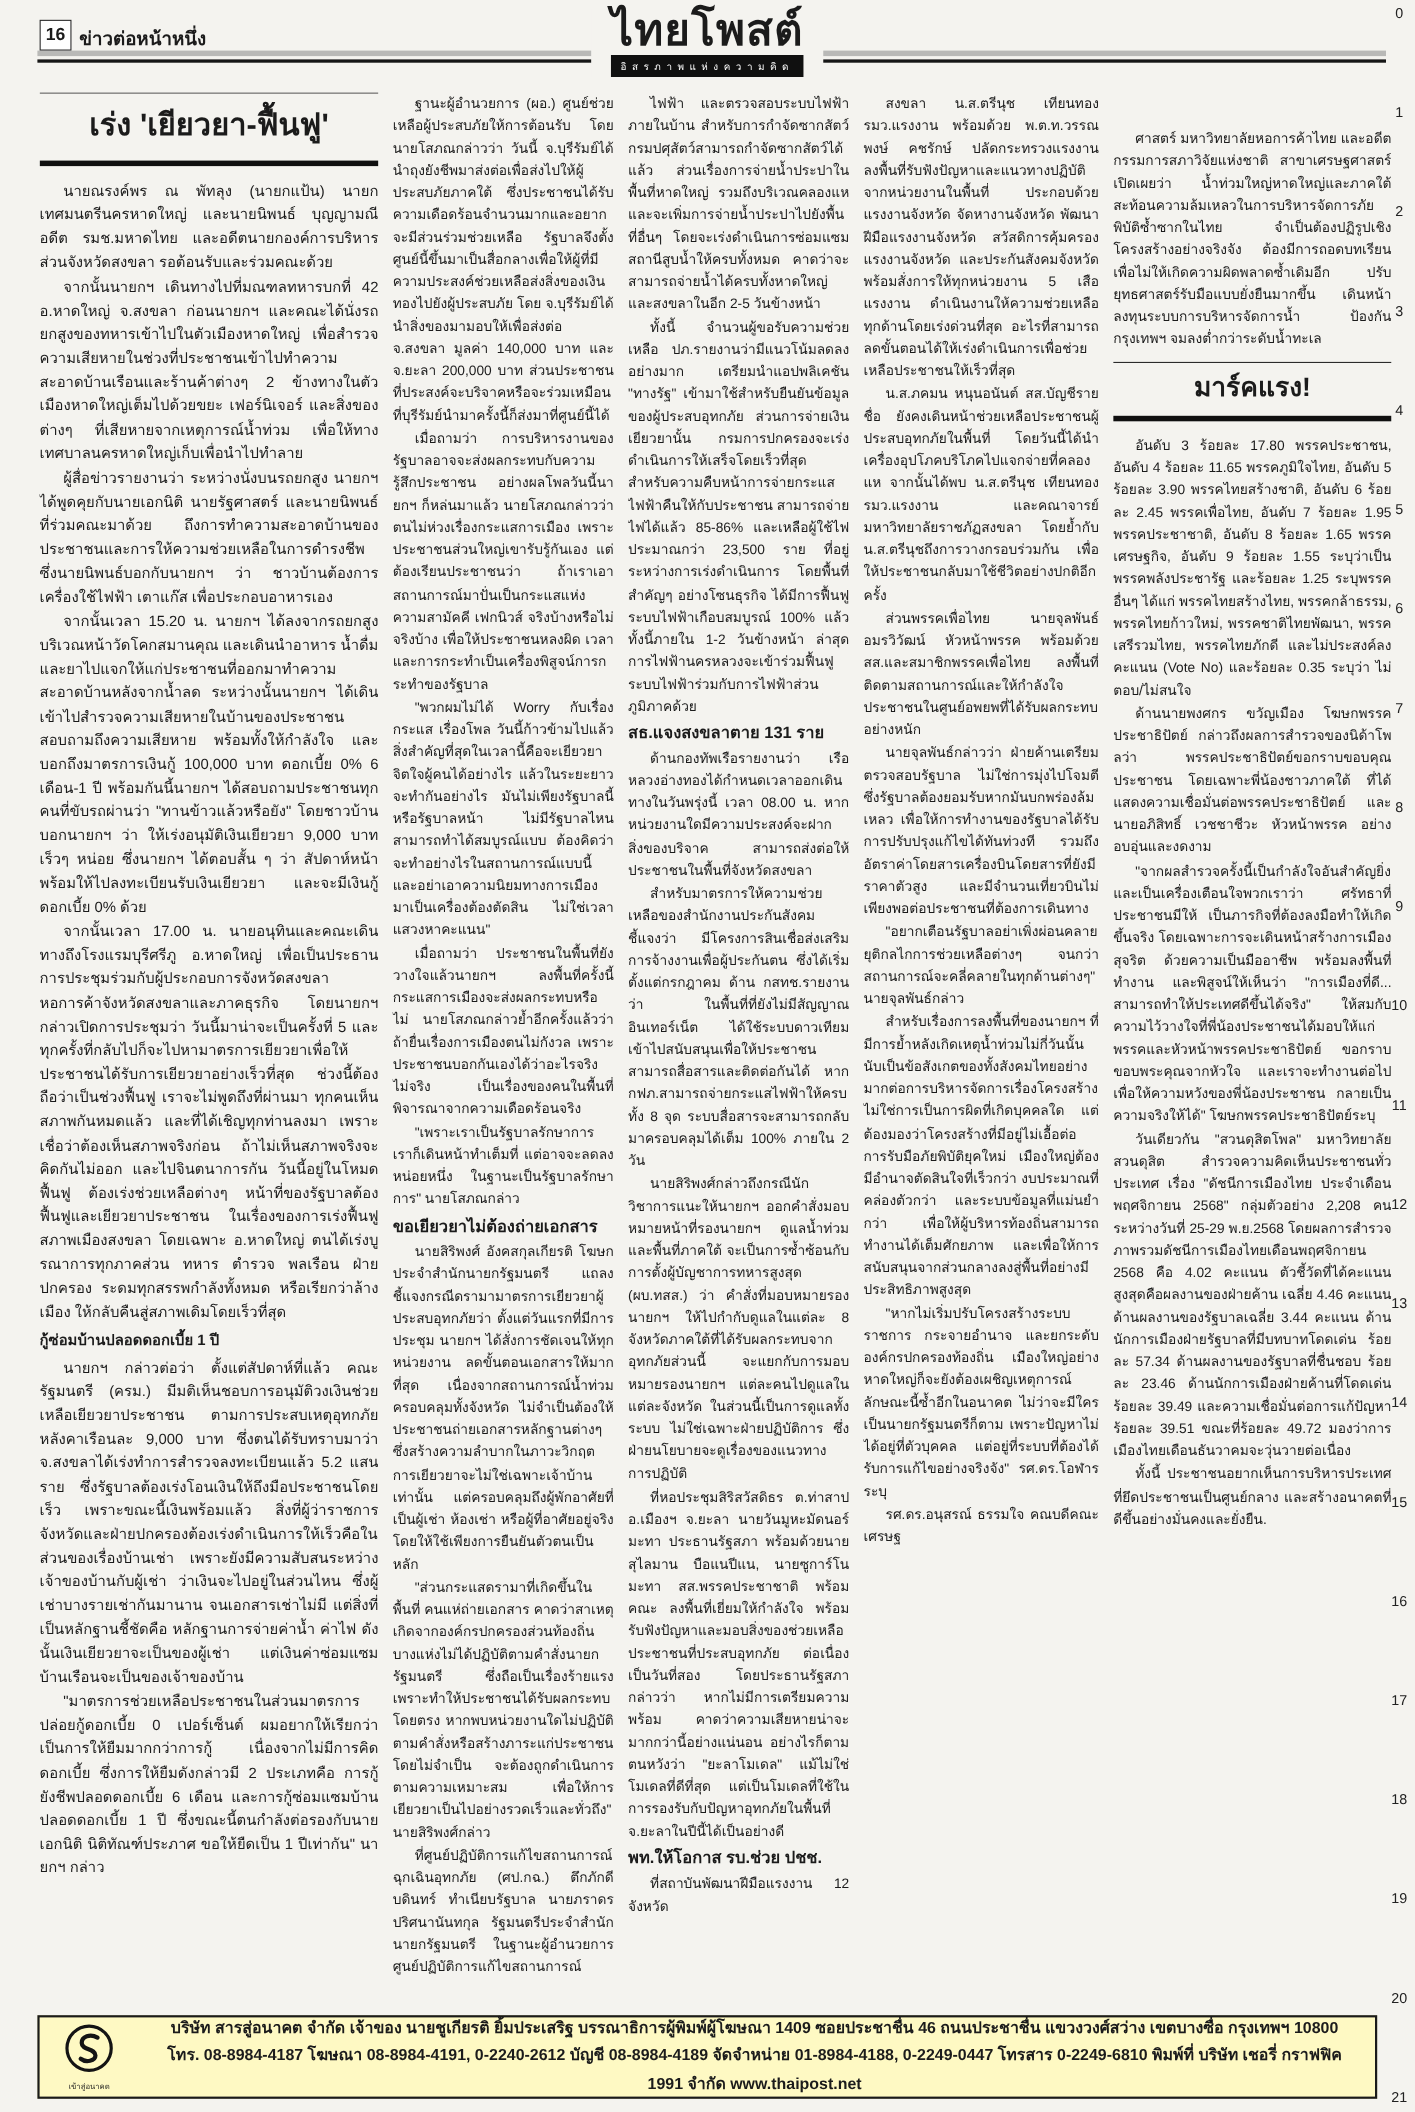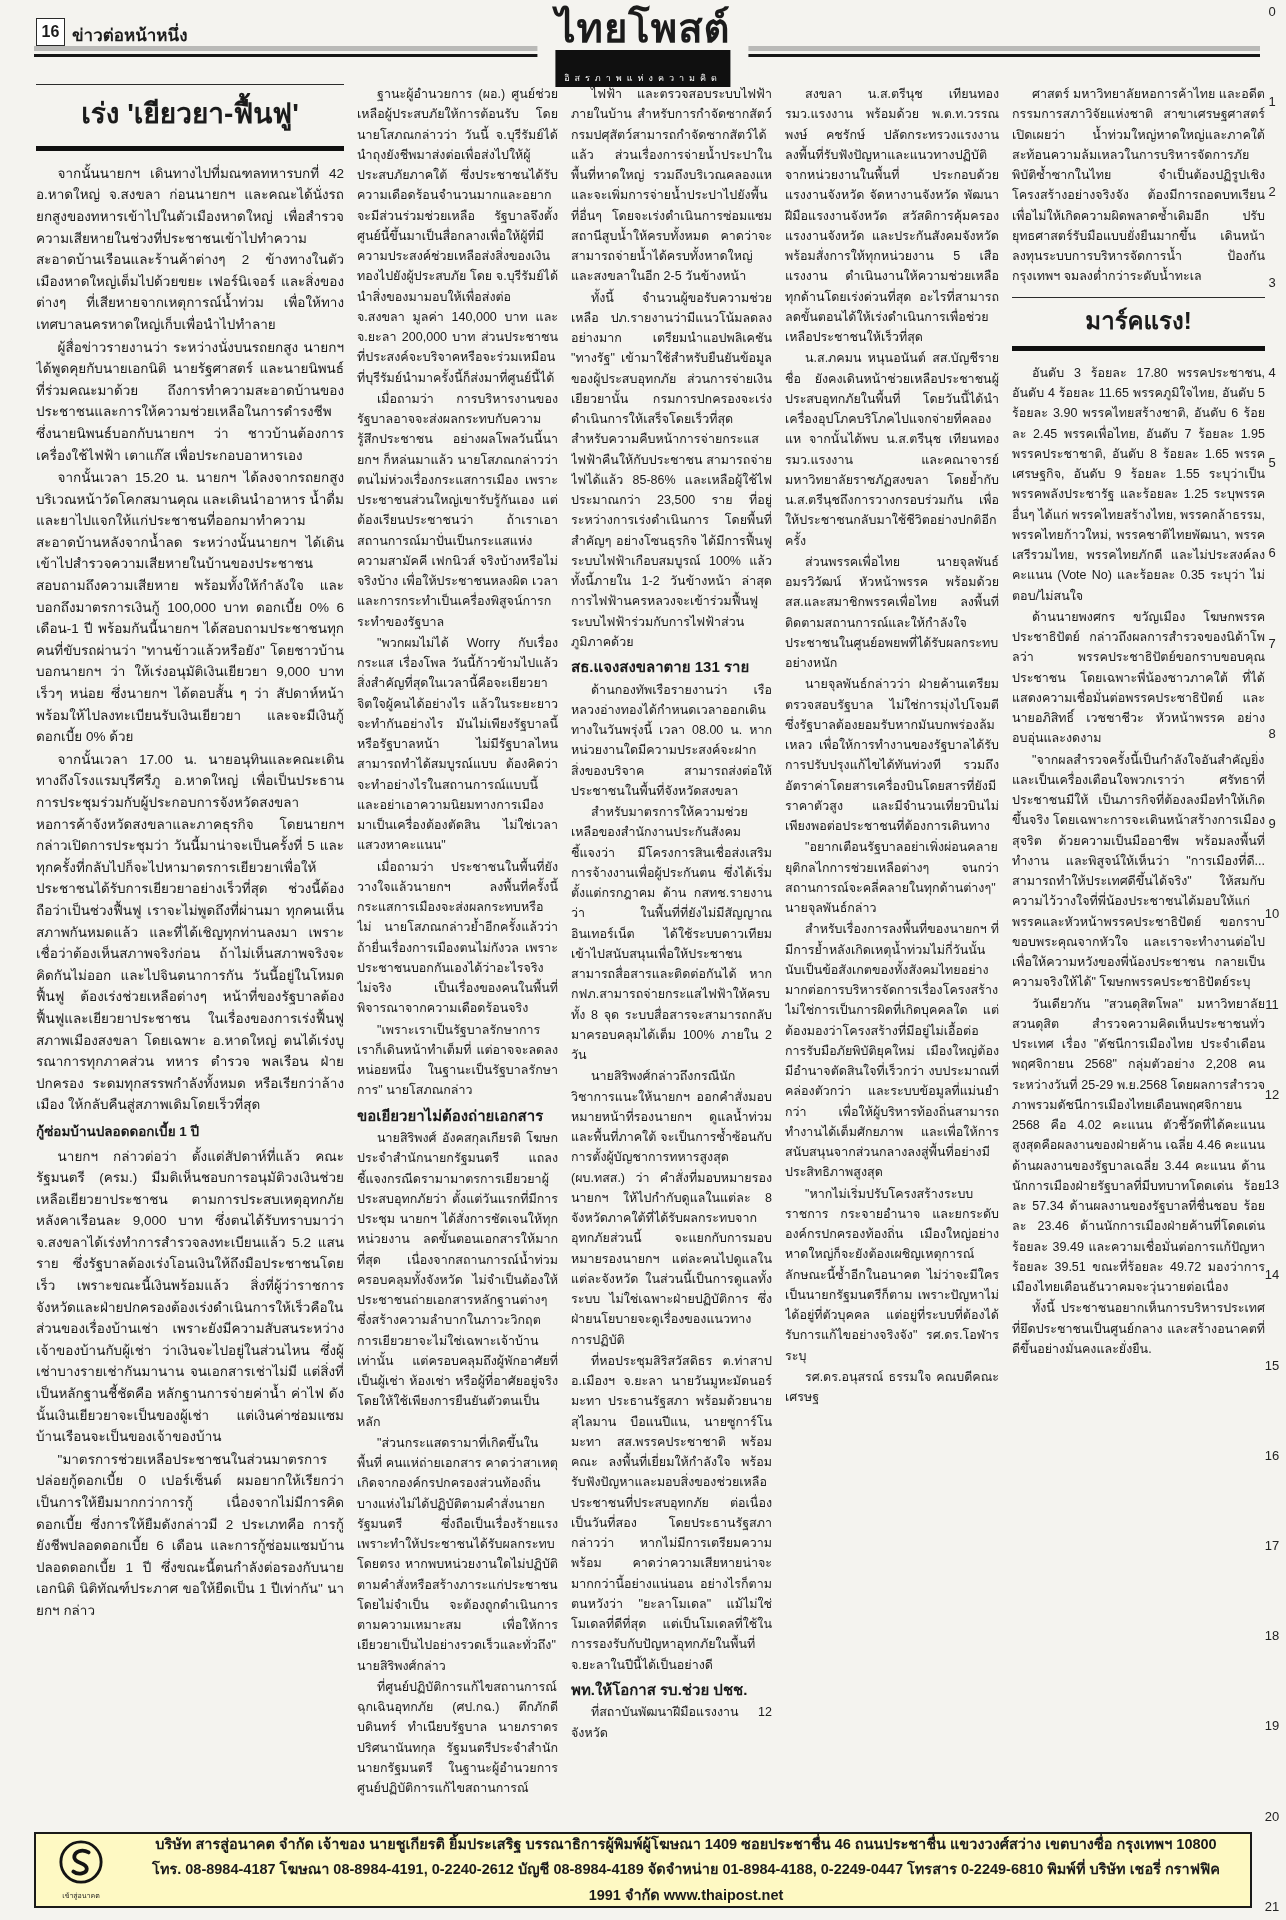--- a/index.html
+++ b/index.html
@@ -24,41 +24,41 @@
   .masthead{
     position:absolute;left:50%;top:8px;transform:translateX(-50%);
     text-align:center;background:#f4f3ef;padding:0 18px;z-index:2;
   }
   .masthead-title{
     font-size:40px;font-weight:900;letter-spacing:1px;line-height:1.0;
     font-family:"DejaVu Sans","Liberation Sans",sans-serif;
   }
   .masthead-bar{
     margin-top:2px;background:#101010;color:#fff;
-    font-size:9px;letter-spacing:5px;padding:21px 6px 2px;white-space:nowrap;
+    font-size:9px;letter-spacing:5px;padding:4px 6px 2px;white-space:nowrap;
   }
 
   
   .fold-strip{
     position:absolute;top:4px;bottom:6px;right:4px;width:20px;
     display:flex;flex-direction:column;justify-content:space-between;
     align-items:center;font-size:13px;color:#222;
   }
 
   
   .content{
     position:absolute;top:84px;left:36px;height:1712px;
     display:flex;gap:13px;
   }
   .col{overflow:hidden;height:100%;}
   .col-1{width:308px;}
   .col-2{width:201px;}
   .col-3{width:201px;}
   .col-4{width:214px;}
-  .col-5{width:253px;}
+  .col-5{width:253px;margin-top:32px;}
   .para{
     font-size:12.5px;line-height:1.62;text-align:justify;
     text-indent:1.6em;margin:0 0 1px 0;word-break:break-word;
   }
   .col-1 .para{font-size:13.5px;line-height:1.6;}
   .subhead{
     text-indent:0;font-weight:bold;font-size:15px;margin:5px 0 3px;
     text-align:left;line-height:1.3;
   }
   .headline-box{
@@ -121,20 +121,21 @@
     </div>
 
   <div class="content">
 
     <div class="col col-1">
       <div class="headline-box">
         <div class="headline-text">เร่ง 'เยียวยา-ฟื้นฟู'</div>
       </div>
       <div>
 
+      <div class="para p">นายณรงค์พร ณ พัทลุง (นายกแป้น) นายกเทศมนตรีนครหาดใหญ่ และนายนิพนธ์ บุญญามณี อดีต รมช.มหาดไทย และอดีตนายกองค์การบริหารส่วนจังหวัดสงขลา รอต้อนรับและร่วมคณะด้วย</div>
           <div class="para p">จากนั้นนายกฯ เดินทางไปที่มณฑลทหารบกที่ 42 อ.หาดใหญ่ จ.สงขลา ก่อนนายกฯ และคณะได้นั่งรถยกสูงของทหารเข้าไปในตัวเมืองหาดใหญ่ เพื่อสำรวจความเสียหายในช่วงที่ประชาชนเข้าไปทำความสะอาดบ้านเรือนและร้านค้าต่างๆ 2 ข้างทางในตัวเมืองหาดใหญ่เต็มไปด้วยขยะ เฟอร์นิเจอร์ และสิ่งของต่างๆ ที่เสียหายจากเหตุการณ์น้ำท่วม เพื่อให้ทางเทศบาลนครหาดใหญ่เก็บเพื่อนำไปทำลาย</div>
           <div class="para p">ผู้สื่อข่าวรายงานว่า ระหว่างนั่งบนรถยกสูง นายกฯ ได้พูดคุยกับนายเอกนิติ นายรัฐศาสตร์ และนายนิพนธ์ ที่ร่วมคณะมาด้วย ถึงการทำความสะอาดบ้านของประชาชนและการให้ความช่วยเหลือในการดำรงชีพ ซึ่งนายนิพนธ์บอกกับนายกฯ ว่า ชาวบ้านต้องการเครื่องใช้ไฟฟ้า เตาแก๊ส เพื่อประกอบอาหารเอง</div>
           <div class="para p">จากนั้นเวลา 15.20 น. นายกฯ ได้ลงจากรถยกสูงบริเวณหน้าวัดโคกสมานคุณ และเดินนำอาหาร น้ำดื่ม และยาไปแจกให้แก่ประชาชนที่ออกมาทำความสะอาดบ้านหลังจากน้ำลด ระหว่างนั้นนายกฯ ได้เดินเข้าไปสำรวจความเสียหายในบ้านของประชาชน สอบถามถึงความเสียหาย พร้อมทั้งให้กำลังใจ และบอกถึงมาตรการเงินกู้ 100,000 บาท ดอกเบี้ย 0% 6 เดือน-1 ปี พร้อมกันนี้นายกฯ ได้สอบถามประชาชนทุกคนที่ขับรถผ่านว่า "ทานข้าวแล้วหรือยัง" โดยชาวบ้านบอกนายกฯ ว่า ให้เร่งอนุมัติเงินเยียวยา 9,000 บาท เร็วๆ หน่อย ซึ่งนายกฯ ได้ตอบสั้น ๆ ว่า สัปดาห์หน้า พร้อมให้ไปลงทะเบียนรับเงินเยียวยา และจะมีเงินกู้ดอกเบี้ย 0% ด้วย</div>
           <div class="para p">จากนั้นเวลา 17.00 น. นายอนุทินและคณะเดินทางถึงโรงแรมบุรีศรีภู อ.หาดใหญ่ เพื่อเป็นประธานการประชุมร่วมกับผู้ประกอบการจังหวัดสงขลา หอการค้าจังหวัดสงขลาและภาคธุรกิจ โดยนายกฯ กล่าวเปิดการประชุมว่า วันนี้มาน่าจะเป็นครั้งที่ 5 และทุกครั้งที่กลับไปก็จะไปหามาตรการเยียวยาเพื่อให้ประชาชนได้รับการเยียวยาอย่างเร็วที่สุด ช่วงนี้ต้องถือว่าเป็นช่วงฟื้นฟู เราจะไม่พูดถึงที่ผ่านมา ทุกคนเห็นสภาพกันหมดแล้ว และที่ได้เชิญทุกท่านลงมา เพราะเชื่อว่าต้องเห็นสภาพจริงก่อน ถ้าไม่เห็นสภาพจริงจะคิดกันไม่ออก และไปจินตนาการกัน วันนี้อยู่ในโหมดฟื้นฟู ต้องเร่งช่วยเหลือต่างๆ หน้าที่ของรัฐบาลต้องฟื้นฟูและเยียวยาประชาชน ในเรื่องของการเร่งฟื้นฟูสภาพเมืองสงขลา โดยเฉพาะ อ.หาดใหญ่ ตนได้เร่งบูรณาการทุกภาคส่วน ทหาร ตำรวจ พลเรือน ฝ่ายปกครอง ระดมทุกสรรพกำลังทั้งหมด หรือเรียกว่าล้างเมือง ให้กลับคืนสู่สภาพเดิมโดยเร็วที่สุด</div>
           <div class="para subhead">กู้ซ่อมบ้านปลอดดอกเบี้ย 1 ปี</div>
           <div class="para p">นายกฯ กล่าวต่อว่า ตั้งแต่สัปดาห์ที่แล้ว คณะรัฐมนตรี (ครม.) มีมติเห็นชอบการอนุมัติวงเงินช่วยเหลือเยียวยาประชาชน ตามการประสบเหตุอุทกภัยหลังคาเรือนละ 9,000 บาท ซึ่งตนได้รับทราบมาว่า จ.สงขลาได้เร่งทำการสำรวจลงทะเบียนแล้ว 5.2 แสนราย ซึ่งรัฐบาลต้องเร่งโอนเงินให้ถึงมือประชาชนโดยเร็ว เพราะขณะนี้เงินพร้อมแล้ว สิ่งที่ผู้ว่าราชการจังหวัดและฝ่ายปกครองต้องเร่งดำเนินการให้เร็วคือในส่วนของเรื่องบ้านเช่า เพราะยังมีความสับสนระหว่างเจ้าของบ้านกับผู้เช่า ว่าเงินจะไปอยู่ในส่วนไหน ซึ่งผู้เช่าบางรายเช่ากันมานาน จนเอกสารเช่าไม่มี แต่สิ่งที่เป็นหลักฐานชี้ชัดคือ หลักฐานการจ่ายค่าน้ำ ค่าไฟ ดังนั้นเงินเยียวยาจะเป็นของผู้เช่า แต่เงินค่าซ่อมแซมบ้านเรือนจะเป็นของเจ้าของบ้าน</div>
           <div class="para p">"มาตรการช่วยเหลือประชาชนในส่วนมาตรการปล่อยกู้ดอกเบี้ย 0 เปอร์เซ็นต์ ผมอยากให้เรียกว่าเป็นการให้ยืมมากกว่าการกู้ เนื่องจากไม่มีการคิดดอกเบี้ย ซึ่งการให้ยืมดังกล่าวมี 2 ประเภทคือ การกู้ยังชีพปลอดดอกเบี้ย 6 เดือน และการกู้ซ่อมแซมบ้านปลอดดอกเบี้ย 1 ปี ซึ่งขณะนี้ตนกำลังต่อรองกับนายเอกนิติ นิติทัณฑ์ประภาศ ขอให้ยืดเป็น 1 ปีเท่ากัน" นายกฯ กล่าว</div>
         </div>
     </div>
 

